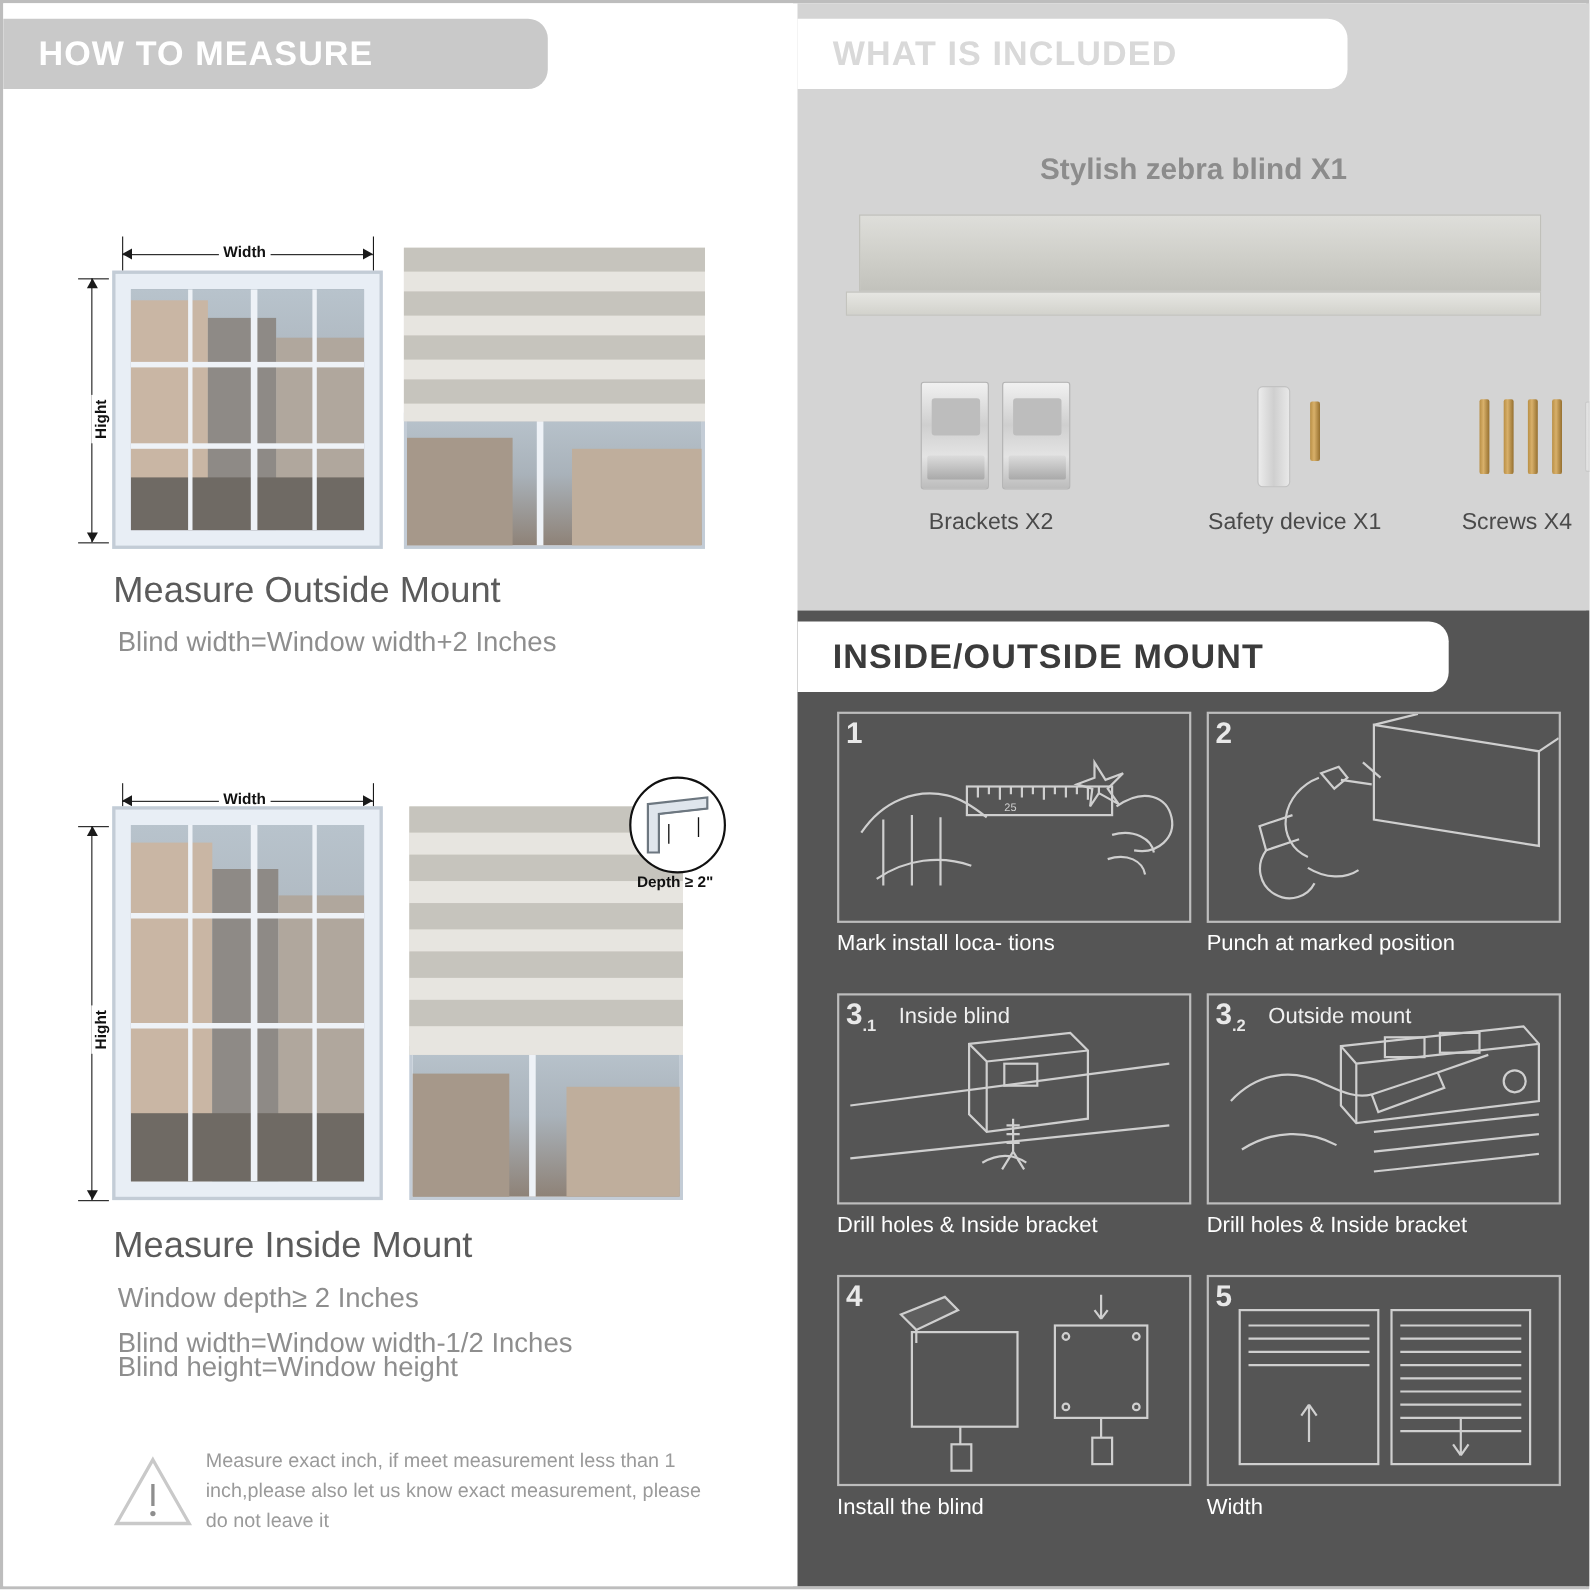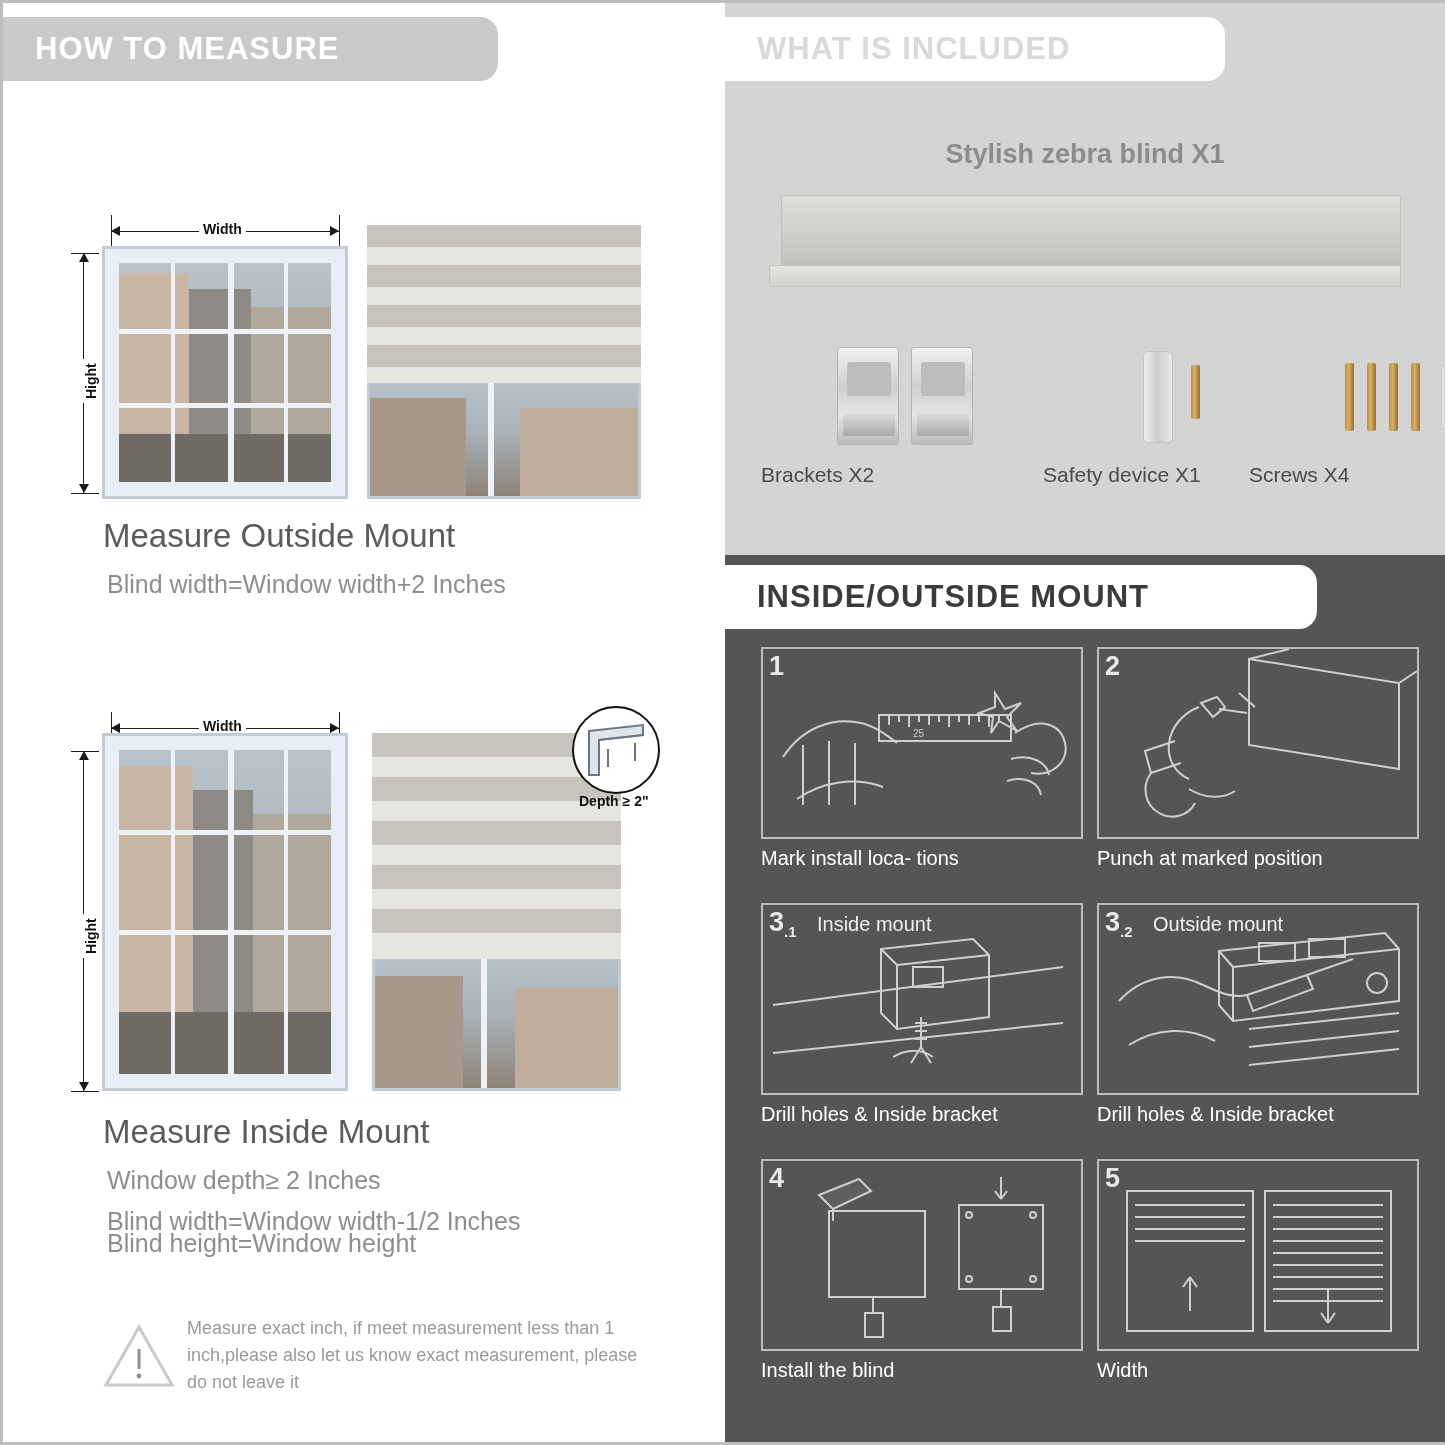--- a/index.html
+++ b/index.html
@@ -59,21 +59,21 @@
 
   
   .right-top{position:absolute;left:722px;top:0;width:720px;height:552px;background:#d4d4d4;}
   #what-included-header{left:722px;top:14px;width:500px;height:64px;background:#ffffff;color:#d9d9d9;font-size:31px;padding-left:32px;box-sizing:border-box;}
   .included-title{position:absolute;left:0;right:0;top:136px;text-align:center;font-size:27px;color:#8c8c8c;font-weight:bold;}
   .blind-product{position:absolute;left:44px;top:192px;width:632px;height:100px;}
   .bp-body{position:absolute;left:12px;top:0;width:620px;height:70px;background:linear-gradient(180deg,#dededa 0%,#cfcfc9 55%,#c2c2bc 100%);border:1px solid #c0c0ba;box-sizing:border-box;}
   .bp-base{position:absolute;left:0;top:70px;width:632px;height:22px;background:linear-gradient(180deg,#e6e6e2 0%,#d2d2cc 100%);border:1px solid #c4c4be;box-sizing:border-box;}
 
   .parts-row{position:absolute;left:0;right:0;top:330px;height:160px;}
-  .part{position:absolute;text-align:left;text-decoration:underline;}
+  .part{position:absolute;text-align:center;text-decoration:underline;}
   .part-caption{position:absolute;left:0;right:0;top:130px;font-size:21px;color:#4a4a4a;}
 
   .bracket{position:absolute;width:62px;height:98px;background:linear-gradient(180deg,#f1f1f1 0%,#cfcfcf 40%,#e4e4e4 70%,#bcbcbc 100%);border:1px solid #b3b3b3;border-radius:3px;box-sizing:border-box;}
   .bracket:after{content:"";position:absolute;left:9px;top:14px;width:44px;height:34px;background:#bdbdbd;border-radius:3px;}
   .bracket:before{content:"";position:absolute;left:5px;bottom:8px;width:52px;height:22px;background:linear-gradient(180deg,#dcdcdc,#a9a9a9);border-radius:2px;}
 
   .safety{position:absolute;width:30px;height:92px;background:linear-gradient(90deg,#ececec,#cfcfcf 50%,#e8e8e8);border:1px solid #c2c2c2;border-radius:5px;box-sizing:border-box;}
   .screw{position:absolute;width:9px;background:linear-gradient(90deg,#b98f45,#d8b06a 40%,#96702f);border-radius:2px;}
   .anchor{position:absolute;width:11px;background:linear-gradient(90deg,#e9e9e9,#cdcdcd 50%,#e4e4e4);border:1px solid #c9c9c9;border-radius:2px;box-sizing:border-box;}
 
@@ -320,21 +320,21 @@
           <path class="sk" d="M10 148 L300 118"></path>
           <path class="sk" d="M118 44 L210 34 L226 50 L226 112 L134 124 L118 108 Z"></path>
           <path class="sk" d="M118 44 L134 60 L134 124 M134 60 L226 50"></path>
           <rect class="sk" x="150" y="62" width="30" height="20"></rect>
           <path class="sk" d="M158 112 l0 30 M158 142 l-10 16 M158 142 l10 16"></path>
           <path class="sk" d="M152 118 l12 0 M152 126 l12 0 M152 134 l12 0"></path>
           <path class="sk" d="M130 152 c14 -8 28 -8 40 0"></path>
         </svg>
       </div>
       <div class="step-num"><span>3</span><sub>.1</sub></div>
-      <div class="step-inline">Inside mount</div>
+      <div class="step-inline">Inside blind</div>
       <div class="step-cap">Drill holes &amp;  Inside bracket</div>
     </div>
 
     <div class="step" style="left:372px;top:348px;width:322px;height:232px;">
       <div class="step-box">
         <svg width="100%" height="100%" viewBox="0 0 318 188">
           <path class="sk" d="M120 46 L286 28 L300 44 L300 96 L134 116 L120 100 Z"></path>
           <path class="sk" d="M120 46 L134 62 L134 116 M134 62 L300 44"></path>
           <path class="sk" d="M150 124 L300 108 M150 142 L300 126 M150 160 L300 144"></path>
           <rect class="sk" x="160" y="38" width="36" height="18"></rect>

